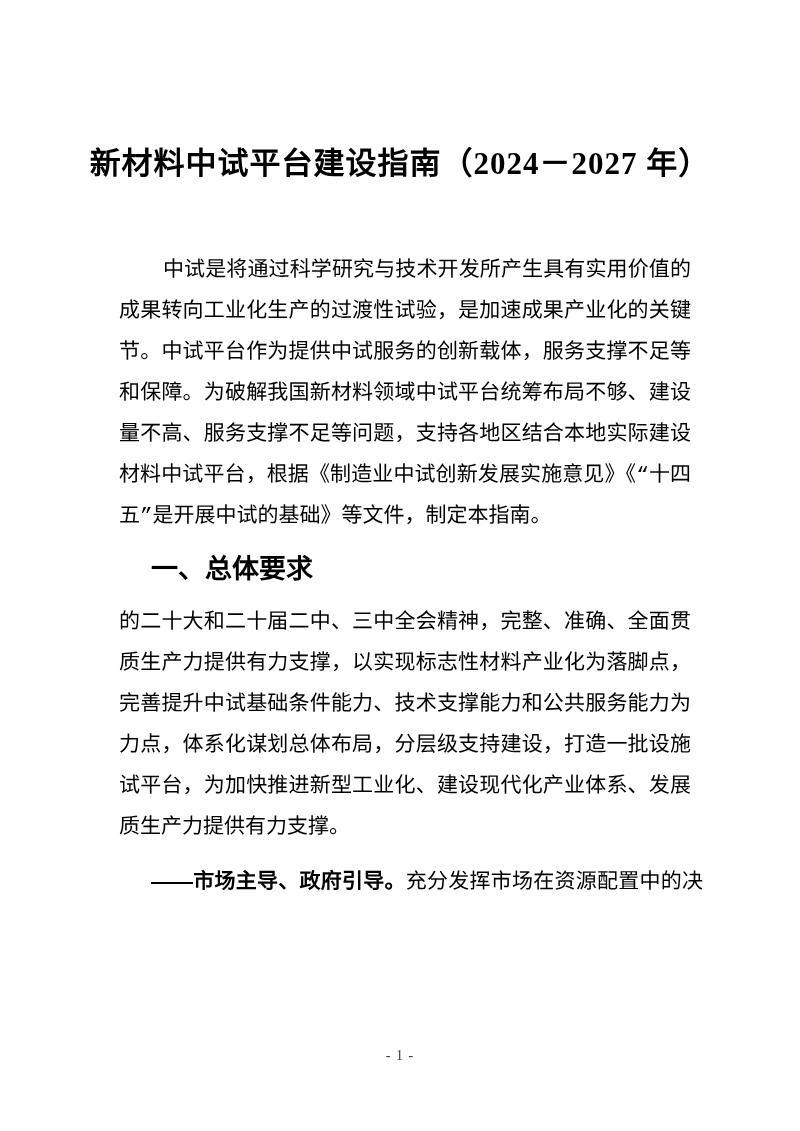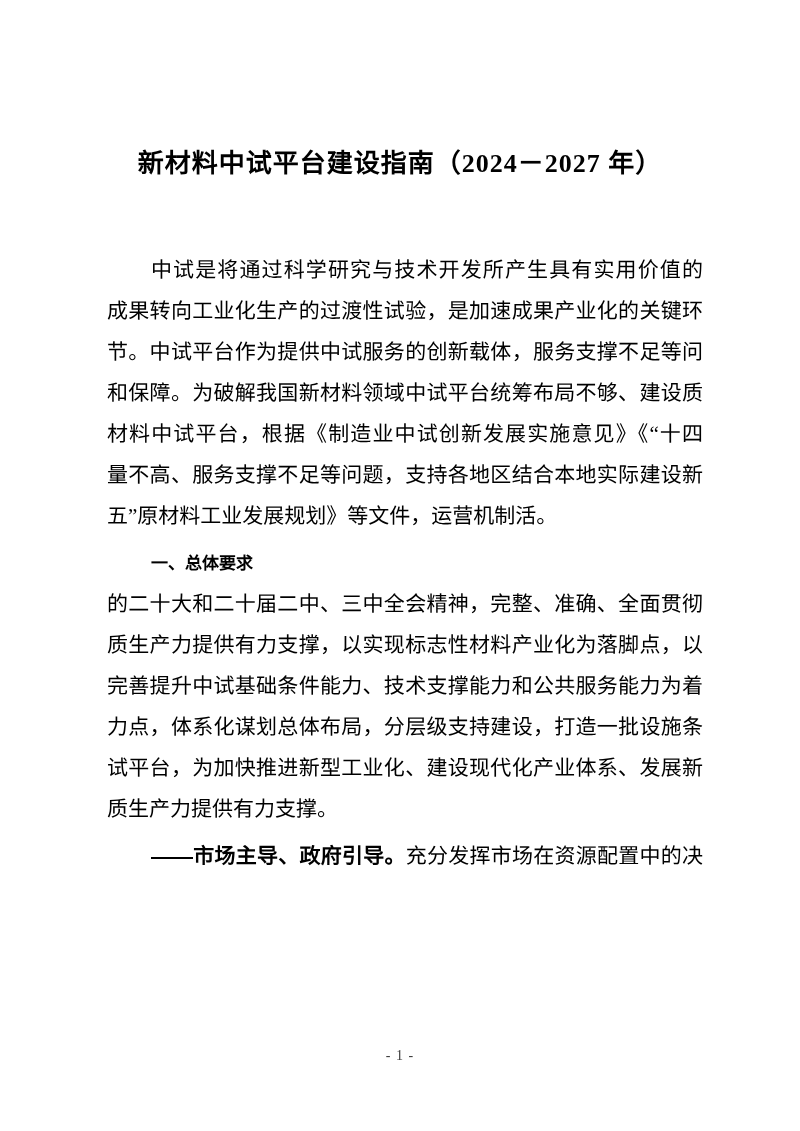--- a/index.html
+++ b/index.html
@@ -14,46 +14,46 @@
     margin: 0 auto;
     background: #ffffff;
     color: #000000;
     font-family: "Liberation Serif", "DejaVu Serif", serif;
     overflow: hidden;
   }
   .doc-title {
     margin: 0;
     padding-top: 146px;
     text-align: center;
-    font-size: 26px;
+    font-size: 31px;
     font-weight: bold;
     line-height: 36px;
     letter-spacing: 1px;
     font-family: "Liberation Serif", "DejaVu Serif", serif;
   }
   .content {
     margin: 0 97px 0 107px;
     font-size: 21px;
     line-height: 41px;
   }
-  .para { margin: 0; }
+  .para { margin: 12px; font-family: Liberation Mono, monospace; }
   .para-intro { margin-top: 68px; }
   .line {
     height: 41px;
     overflow: hidden;
   }
   .just {
     text-align: justify;
     text-align-last: justify;
     text-justify: inter-character;
   }
   .indent { text-indent: 44px; }
   .section-heading {
     margin: 6px 0 0 0;
-    font-size: 17px;
+    font-size: 27px;
     line-height: 41px;
     font-weight: bold;
     text-indent: 44px;
     font-family: "Liberation Sans", "DejaVu Sans", sans-serif;
   }
   .para-principle {
     margin: 5px 0 13px 0;
     line-height: 41px;
     text-indent: 44px;
     text-align: justify;
@@ -85,23 +85,23 @@
 
   <h1 class="doc-title">新材料中试平台建设指南（2024－2027 年）</h1>
 
   <div class="content">
 
     <div class="para para-intro">
       <div class="line just indent">中试是将通过科学研究与技术开发所产生具有实用价值的</div>
       <div class="line just">成果转向工业化生产的过渡性试验，是加速成果产业化的关键环</div>
       <div class="line just">节。中试平台作为提供中试服务的创新载体，服务支撑不足等问题</div>
       <div class="line just">和保障。为破解我国新材料领域中试平台统筹布局不够、建设质</div>
+      <div class="line just">量不高、服务支撑不足等问题，支持各地区结合本地实际建设新</div>
       <div class="line just">材料中试平台，根据《制造业中试创新发展实施意见》《“十四</div>
-      <div class="line just">量不高、服务支撑不足等问题，支持各地区结合本地实际建设新</div>
-      <div class="line">五”原材料工业发展规划》等文件，运营机制活。</div>
+      <div class="line">五”是开展中试的基础》等文件，制定本指南。</div>
     </div>
 
     <h2 class="section-heading">一、总体要求</h2>
 
     <div class="para">
       <div class="line just">的二十大和二十届二中、三中全会精神，完整、准确、全面贯彻</div>
       <div class="line just">质生产力提供有力支撑，以实现标志性材料产业化为落脚点，以</div>
       <div class="line just">完善提升中试基础条件能力、技术支撑能力和公共服务能力为着</div>
       <div class="line just">力点，体系化谋划总体布局，分层级支持建设，打造一批设施条</div>
       <div class="line just">试平台，为加快推进新型工业化、建设现代化产业体系、发展新</div>

